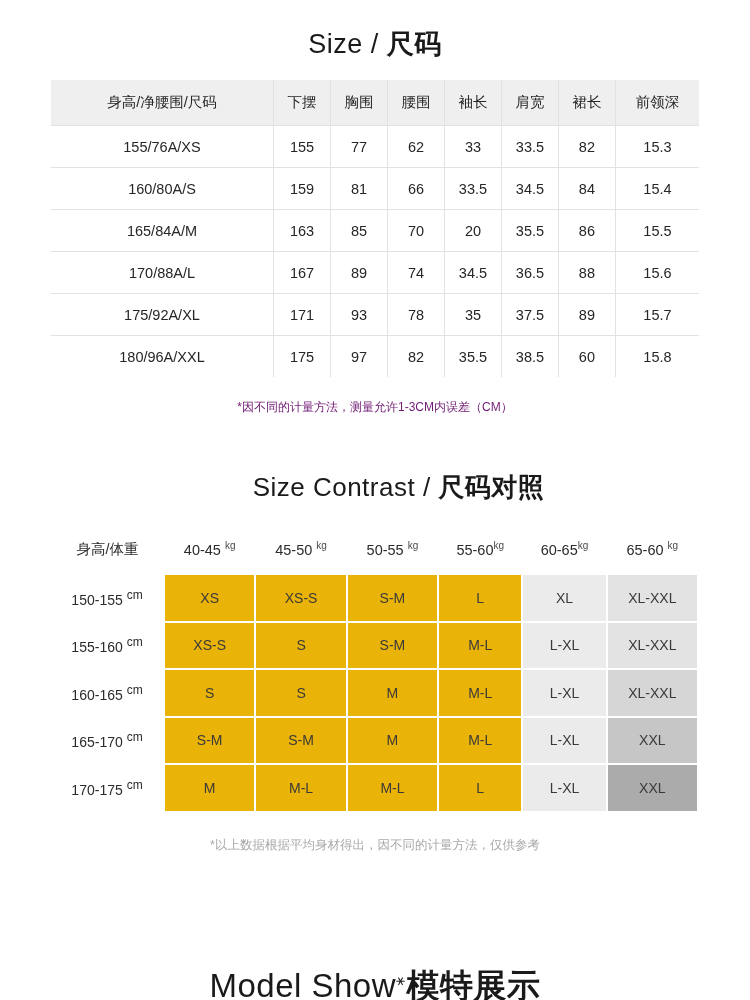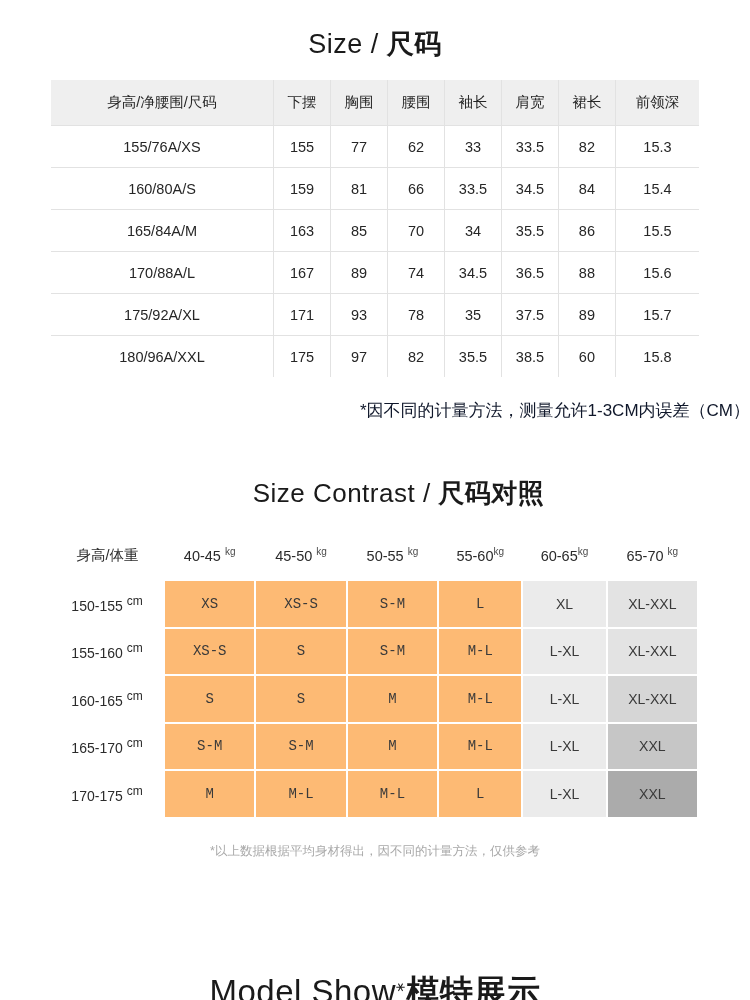--- a/index.html
+++ b/index.html
@@ -75,23 +75,23 @@
     border-bottom: 1px solid #e2e2e2;
     margin-top: 12px;
   }
   table.size-table thead th:first-child {
     width: 222px;
   }
   table.size-table tbody tr:last-child td {
     border-bottom: none;
   }
   .note {
-    text-align: right;
-    font-size: 17px;
-    color: #0f172a;
+    text-align: center;
+    font-size: 12px;
+    color: #701a75;
     margin-top: 22px;
   }
 
   
   .contrast-wrap {
     width: 648px;
     margin: 0 auto;
   }
   table.contrast-table {
     width: 100%;
@@ -124,21 +124,21 @@
     border: none;
     text-align: center;
     font-size: 14px;
     color: #2b2b2b;
     width: 112px;
   }
   table.contrast-table tbody th sup {
     font-size: 12px;
     vertical-align: super;
   }
-  .c-l1 { background: #fdba74; font-family: Liberation Mono, monospace; }
+  .c-l1 { background: #eab308; }
   .c-l2 { background: #ebebeb; }
   .c-l3 { background: #e3e3e3; }
   .c-l4 { background: #d6d6d6; }
   .c-l5 { background: #c6c6c6; }
   .c-l6 { background: #ababab; }
 
   .note2 {
     text-align: center;
     font-size: 12.5px;
     color: #a8a8a8;
@@ -205,21 +205,21 @@
           <td>33.5</td>
           <td>34.5</td>
           <td>84</td>
           <td>15.4</td>
         </tr>
         <tr>
           <td>165/84A/M</td>
           <td>163</td>
           <td>85</td>
           <td>70</td>
-          <td>34</td>
+          <td>20</td>
           <td>35.5</td>
           <td>86</td>
           <td>15.5</td>
         </tr>
         <tr>
           <td>170/88A/L</td>
           <td>167</td>
           <td>89</td>
           <td>74</td>
           <td>34.5</td>
@@ -260,21 +260,21 @@
   <div class="contrast-wrap">
     <table class="contrast-table">
       <thead>
         <tr>
           <th>身高/体重</th>
           <th><span>40-45 </span><sup>kg</sup></th>
           <th><span>45-50 </span><sup>kg</sup></th>
           <th><span>50-55 </span><sup>kg</sup></th>
           <th><span>55-60</span><sup>kg</sup></th>
           <th><span>60-65</span><sup>kg</sup></th>
-          <th><span>65-70 </span><sup>kg</sup></th>
+          <th><span>65-60 </span><sup>kg</sup></th>
         </tr>
       </thead>
       <tbody>
         <tr>
           <th><span>150-155 </span><sup>cm</sup></th>
           <td class="c-l1">XS</td>
           <td class="c-l1">XS-S</td>
           <td class="c-l1">S-M</td>
           <td class="c-l1">L</td>
           <td class="c-l2">XL</td>

